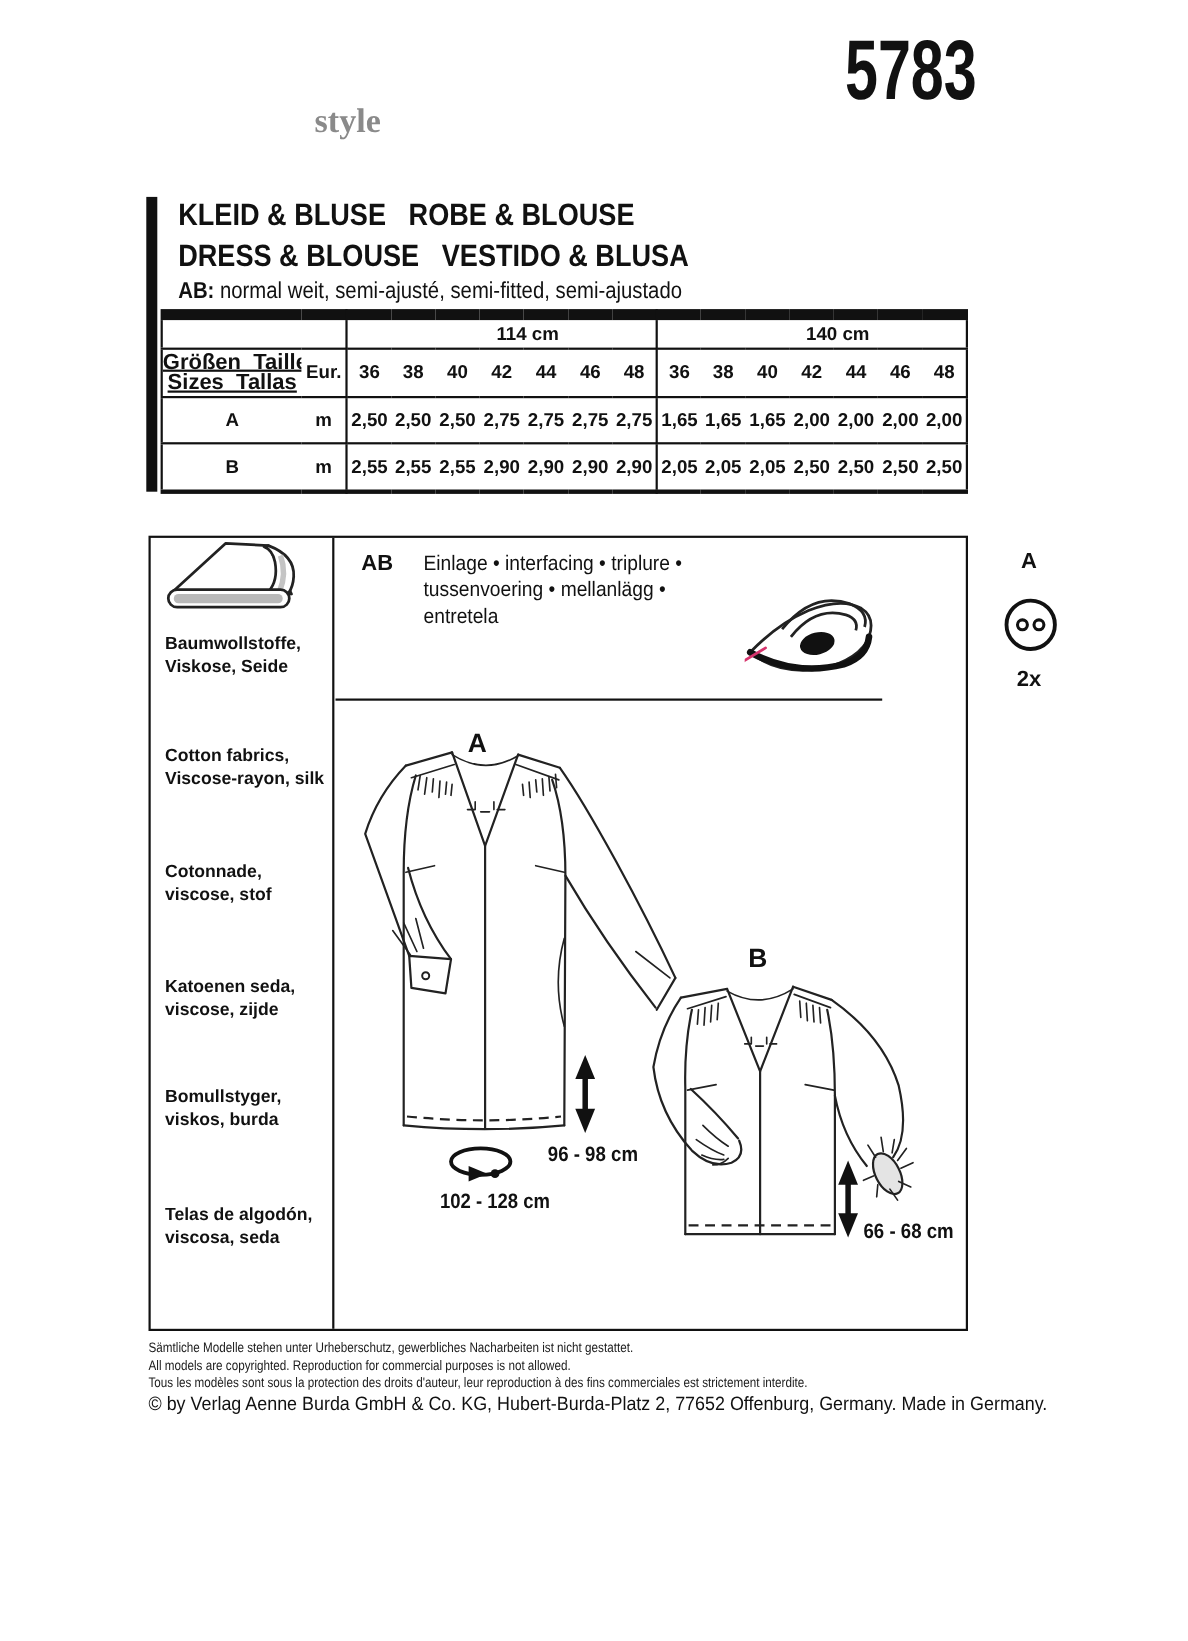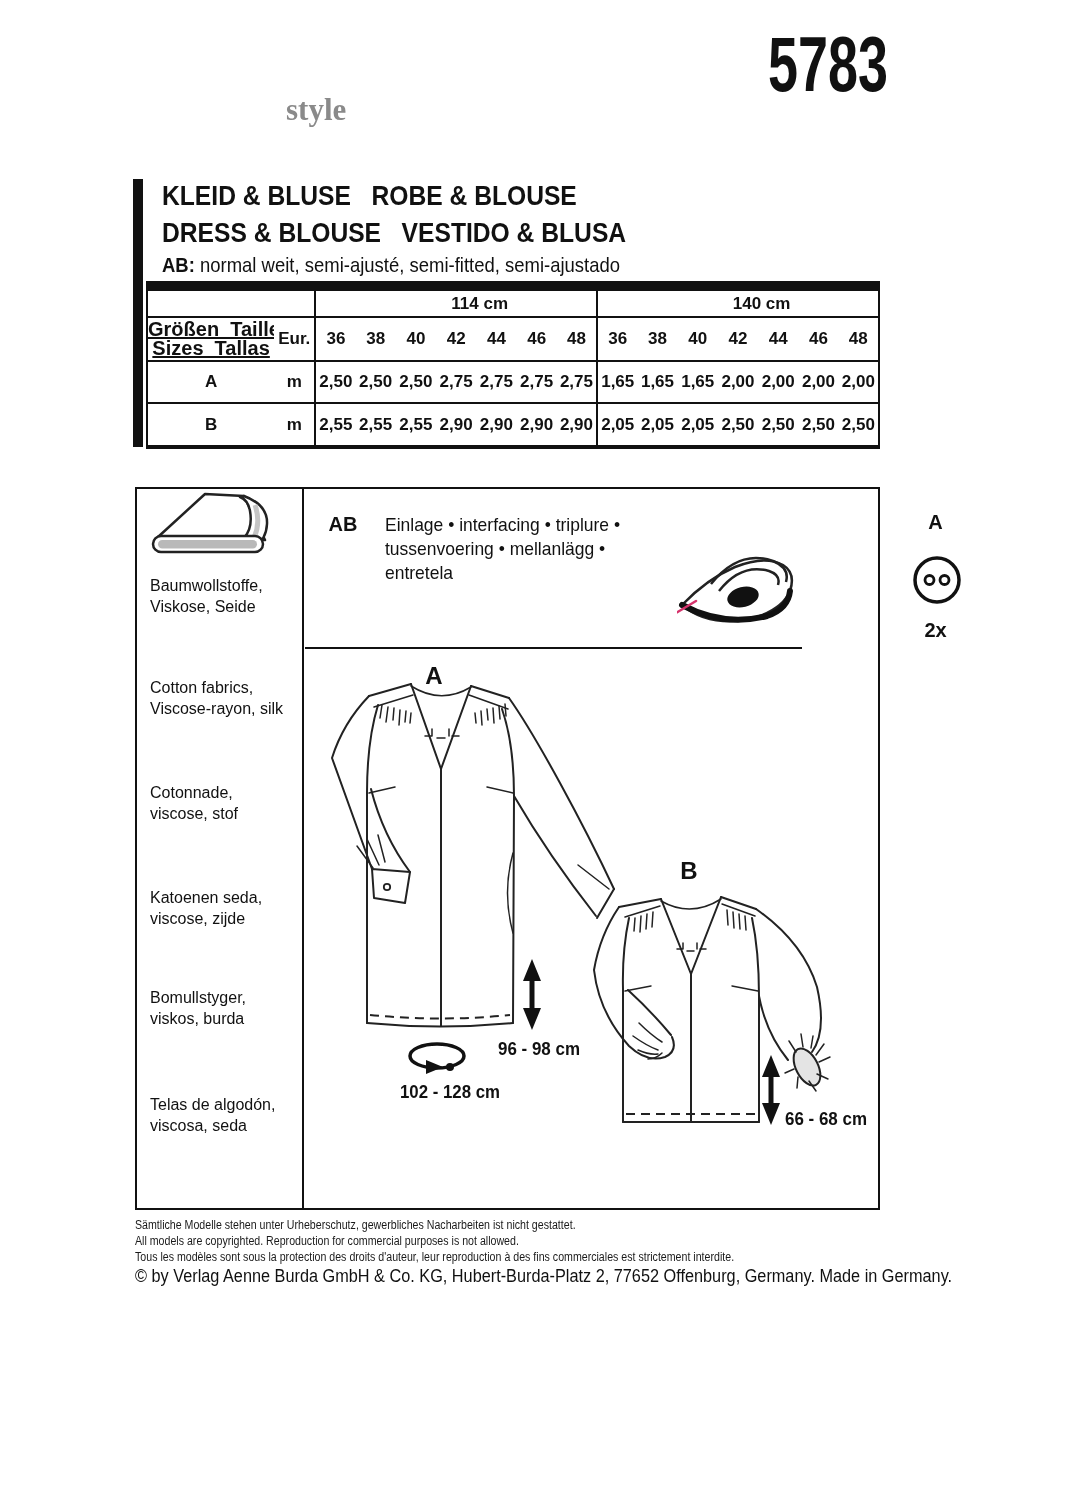--- a/index.html
+++ b/index.html
@@ -33,23 +33,23 @@
   tr.r2 td{height:40px;border-bottom:2.5px solid #111;}
   tr.r3 td{height:41px;}
   td.vr{border-right:2.5px solid #111;}
   td.lab{text-align:left;padding-left:12px;}
   td.eur{text-align:center;}
   td.unit{text-align:right;padding-right:5px;}
   .glab{font-size:20px;line-height:19px;white-space:pre;text-decoration:underline;}
 
   
   .panel{left:135px;top:487px;width:741px;height:719px;border:2.5px solid #111;}
-  .leftcol{left:0;top:0;width:165px;height:719px;border-right:2.5px solid #111;}
+  .leftcol{left:0;top:0;width:165px;height:719px;border-right:2.5px solid #111;font-weight:bold;}
   .fabric-item{left:13px;font-size:16px;line-height:21px;white-space:pre-line;}
-  .ifsection{left:167.5px;top:12px;width:497px;height:146px;border-bottom:2.5px solid #111;}
+  .ifsection{left:167.5px;top:0;width:497px;height:146px;border-bottom:2.5px solid #111;}
   .if-code{left:24px;top:12px;font-size:20px;font-weight:bold;}
   .if-text{left:80px;top:12px;font-size:19px;line-height:24px;white-space:pre-line;}
   .btn-label{left:600px;top:10px;width:62px;text-align:center;font-size:20px;font-weight:bold;}
   .btn-qty{left:600px;top:118px;width:62px;text-align:center;font-size:20px;font-weight:bold;}
 
   
   .fineprint{left:135px;font-size:12.5px;line-height:1;color:#1a1a1a;}
   .copyright{left:135px;top:1266px;font-size:17.5px;color:#111;transform:scaleX(0.93);transform-origin:0 0;white-space:pre;}
 
   svg .ln{fill:none;stroke:#222;stroke-width:2;stroke-linecap:round;stroke-linejoin:round;}

